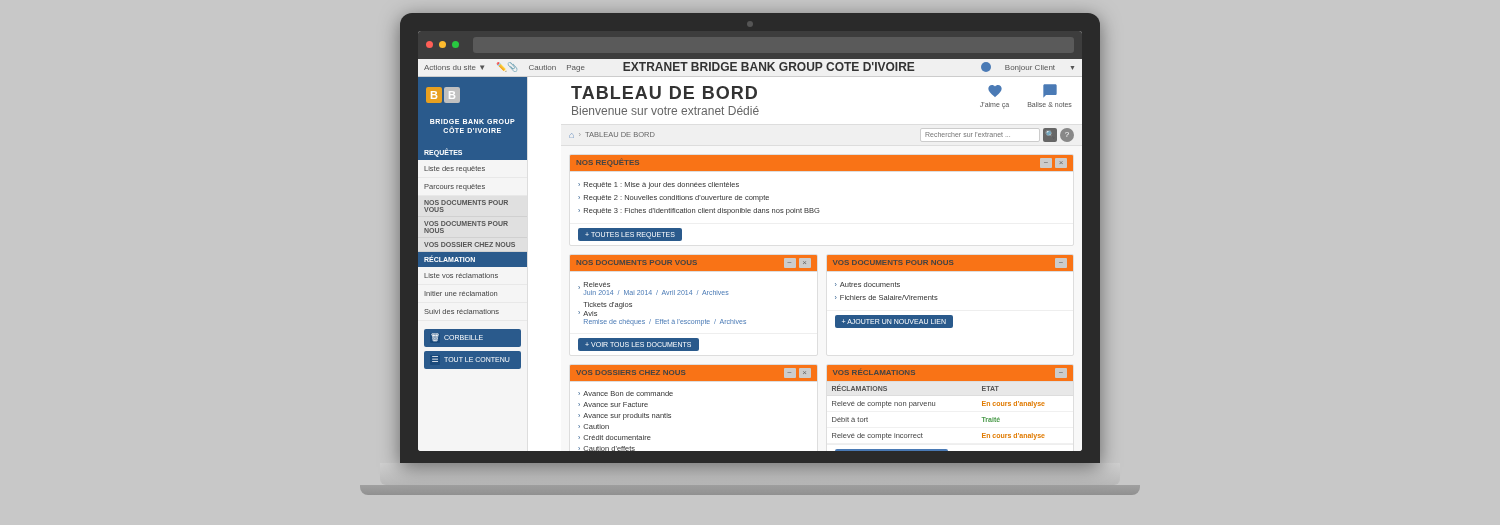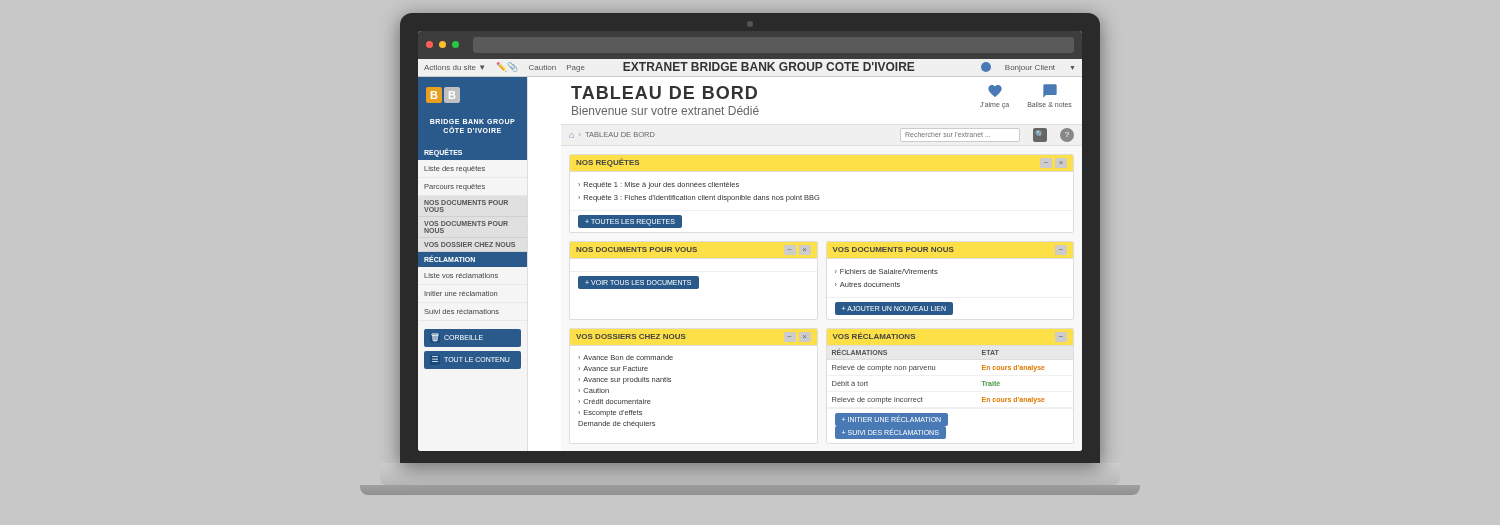--- a/index.html
+++ b/index.html
@@ -276,21 +276,21 @@
     }
     .breadcrumb-home {
       color: #4a7ab5;
       font-size: 9px;
     }
     .breadcrumb-sep { color: #999; }
     .search-bar {
       margin-left: auto;
       display: flex;
       align-items: center;
-      gap: 13px;
+      gap: 3px;
     }
     .search-input {
       height: 14px;
       border: 1px solid #ccc;
       border-radius: 2px;
       font-size: 7px;
       padding: 0 4px;
       width: 120px;
       color: #999;
     }
@@ -329,21 +329,21 @@
       gap: 8px;
     }
     .widget {
       background: white;
       border: 1px solid #ddd;
       border-radius: 2px;
       flex: 1;
       overflow: hidden;
     }
     .widget-header {
-      background: #fde047;
+      background: #f97316;
       padding: 3px 6px;
       display: flex;
       align-items: center;
       justify-content: space-between;
       border-bottom: 1px solid #ddd;
     }
     .widget-title {
       font-size: 8px;
       font-weight: bold;
       color: #444;
@@ -563,60 +563,79 @@
                     <div class="widget-ctrl-btn">×</div>
                   </div>
                 </div>
                 <div class="widget-body">
                   <div class="widget-item">
                     <span class="widget-item-arrow">›</span>
                     <span>Requête 1 : Mise à jour des données clientèles</span>
                   </div>
                   <div class="widget-item">
                     <span class="widget-item-arrow">›</span>
+                    <span>Requête 2 : Nouvelles conditions d'ouverture de compte</span>
+                  </div>
+                  <div class="widget-item">
+                    <span class="widget-item-arrow">›</span>
                     <span>Requête 3 : Fiches d'identification client disponible dans nos point BBG</span>
                   </div>
                 </div>
                 <div class="widget-footer">
                   <div class="widget-btn">+ TOUTES LES REQUETES</div>
                 </div>
               </div>
 
               <div class="widgets-row">
 
                 <div class="widget">
                   <div class="widget-header">
                     <span class="widget-title">NOS DOCUMENTS POUR VOUS</span>
                     <div class="widget-controls">
                       <div class="widget-ctrl-btn">−</div>
                       <div class="widget-ctrl-btn">×</div>
                     </div>
                   </div>
                   <div class="widget-body">
+                    <div class="widget-item">
+                      <span class="widget-item-arrow">›</span>
+                      <div>
+                        <div>Relevés</div>
+                        <div class="widget-item-links">Juin 2014 &nbsp;/&nbsp; Mai 2014 &nbsp;/&nbsp; Avril 2014 &nbsp;/&nbsp; Archives</div>
+                      </div>
+                    </div>
+                    <div class="widget-item">
+                      <span class="widget-item-arrow">›</span>
+                      <div>
+                        <div>Tickets d'agios</div>
+                        <div style="color:#333;">Avis</div>
+                        <div class="widget-item-links">Remise de chèques &nbsp;/&nbsp; Effet à l'escompte &nbsp;/&nbsp; Archives</div>
+                      </div>
+                    </div>
                   </div>
                   <div class="widget-footer">
                     <div class="widget-btn">+ VOIR TOUS LES DOCUMENTS</div>
                   </div>
                 </div>
 
                 <div class="widget">
                   <div class="widget-header">
                     <span class="widget-title">VOS DOCUMENTS POUR NOUS</span>
                     <div class="widget-controls">
                       <div class="widget-ctrl-btn">−</div>
                     </div>
                   </div>
                   <div class="widget-body">
                     <div class="widget-item">
                       <span class="widget-item-arrow">›</span>
+                      <span>Autres documents</span>
+                    </div>
+                    <div class="widget-item">
+                      <span class="widget-item-arrow">›</span>
                       <span>Fichiers de Salaire/Virements</span>
-                    </div>
-                    <div class="widget-item">
-                      <span class="widget-item-arrow">›</span>
-                      <span>Autres documents</span>
                     </div>
                   </div>
                   <div class="widget-footer">
                     <div class="widget-btn">+ AJOUTER UN NOUVEAU LIEN</div>
                   </div>
                 </div>
 
               </div>
 
               <div class="widgets-row">
@@ -645,21 +664,21 @@
                     <div class="dossier-item">
                       <span class="widget-item-arrow">›</span>
                       <span>Caution</span>
                     </div>
                     <div class="dossier-item">
                       <span class="widget-item-arrow">›</span>
                       <span>Crédit documentaire</span>
                     </div>
                     <div class="dossier-item">
                       <span class="widget-item-arrow">›</span>
-                      <span>Escompte d'effets</span>
+                      <span>Caution d'effets</span>
                     </div>
                     <div class="dossier-item">
 
                       <span>Demande de chéquiers</span>
                     </div>
 
                   </div>
 
                 </div>
 

